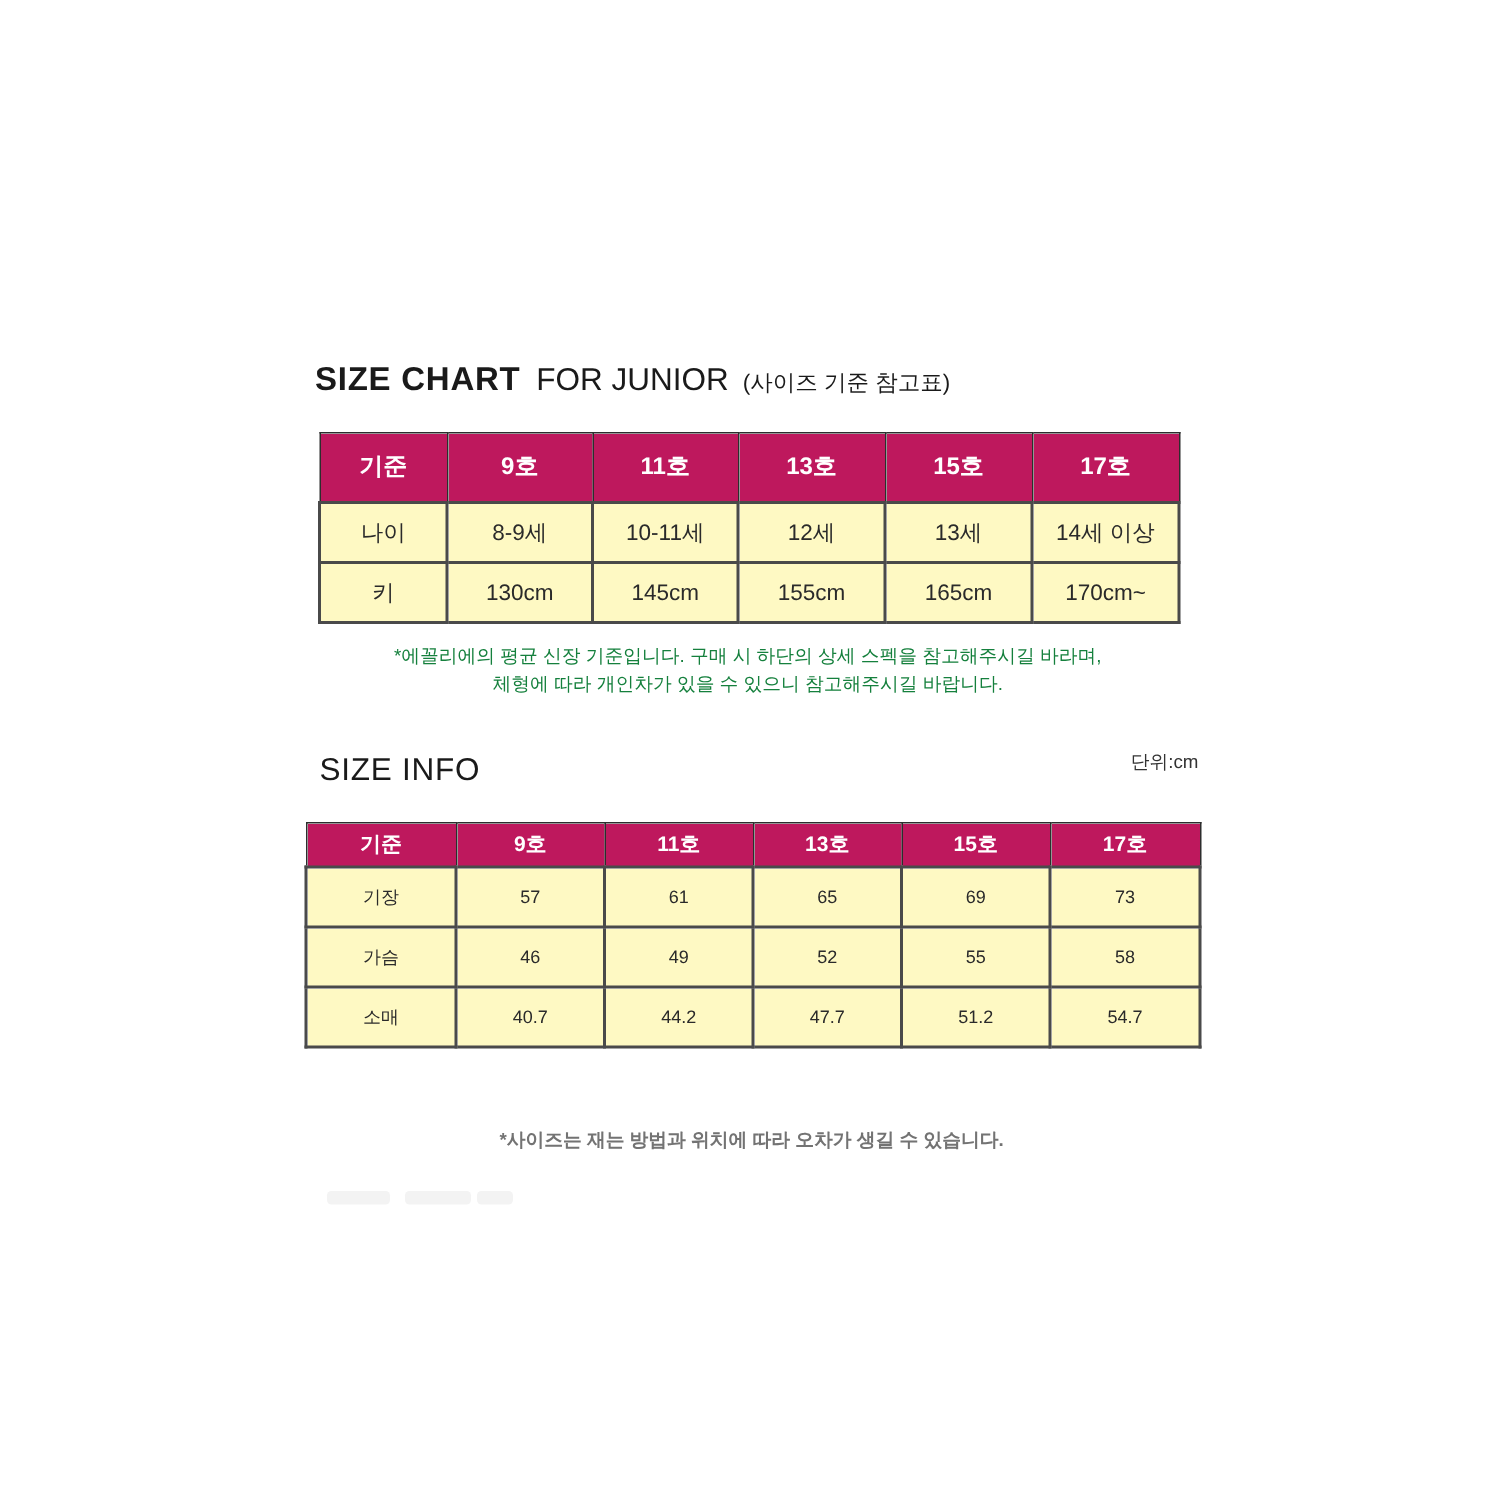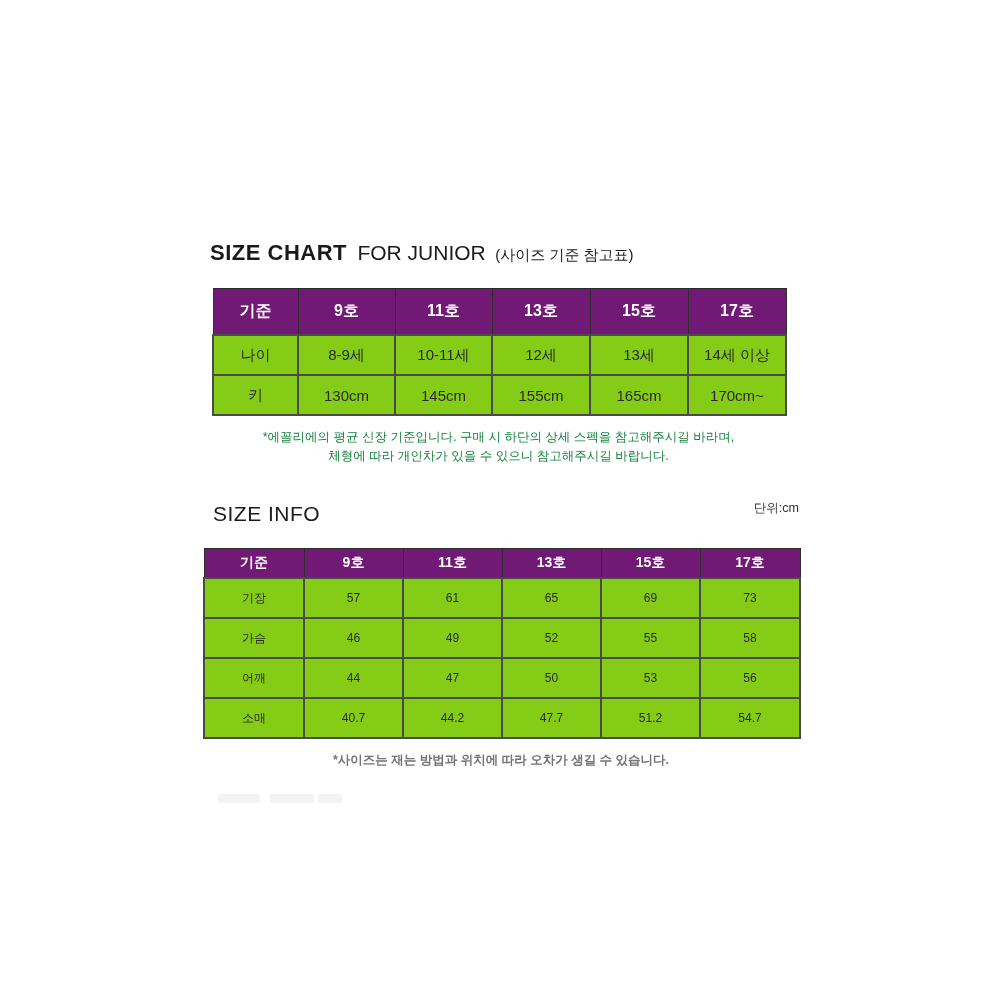--- a/index.html
+++ b/index.html
@@ -22,27 +22,27 @@
   .chart-title .main { font-size: 22px; font-weight: 700; letter-spacing: 0.5px; }
   .chart-title .sub  { font-size: 21px; font-weight: 400; margin-left: 6px; }
   .chart-title .kor  { font-size: 15px; font-weight: 400; margin-left: 5px; }
 
   .info-title { left: 213px; top: 502px; font-size: 21px; font-weight: 400; color: #1a1a1a; letter-spacing: 0.5px; }
 
   
   table { border-collapse: collapse; table-layout: fixed; }
   th, td { text-align: center; vertical-align: middle; padding: 0; overflow: hidden; }
   th {
-    background: #701a75;
+    background: #be185d;
     color: #ffffff;
     font-weight: 700;
     border: 1px solid #2d2d2d;
   }
   td {
-    background: #84cc16;
+    background: #fef9c3;
     color: #2a2a2a;
     border: 2px solid #4a4a4a;
   }
 
   
   .t1 { left: 212px; top: 288px; width: 573px; }
   .t1 th { height: 45px; font-size: 16px; }
   .t1 td { height: 38px; font-size: 15px; }
 
   
@@ -159,28 +159,20 @@
       </tr>
       <tr>
         <td>가슴</td>
         <td>46</td>
         <td>49</td>
         <td>52</td>
         <td>55</td>
         <td>58</td>
       </tr>
       <tr>
-        <td>어깨</td>
-        <td>44</td>
-        <td>47</td>
-        <td>50</td>
-        <td>53</td>
-        <td>56</td>
-      </tr>
-      <tr>
         <td>소매</td>
         <td>40.7</td>
         <td>44.2</td>
         <td>47.7</td>
         <td>51.2</td>
         <td>54.7</td>
       </tr>
     </tbody>
   </table>
 

